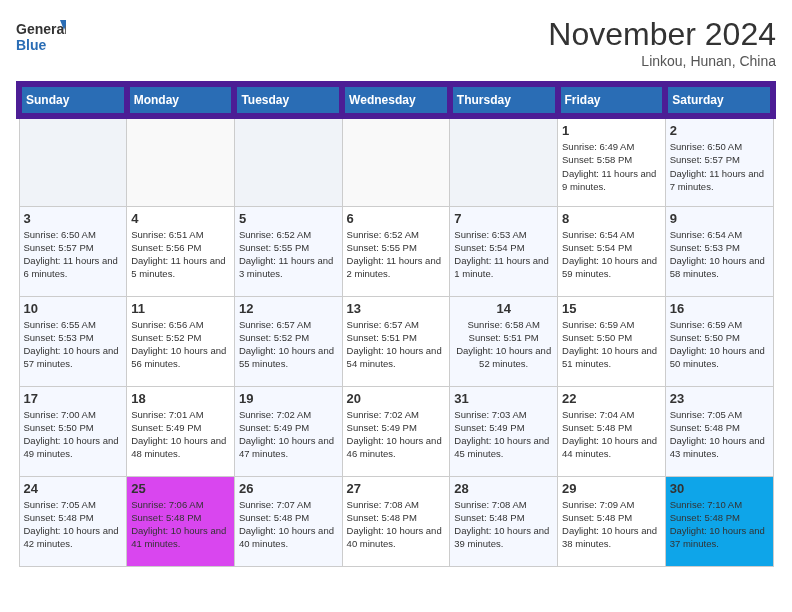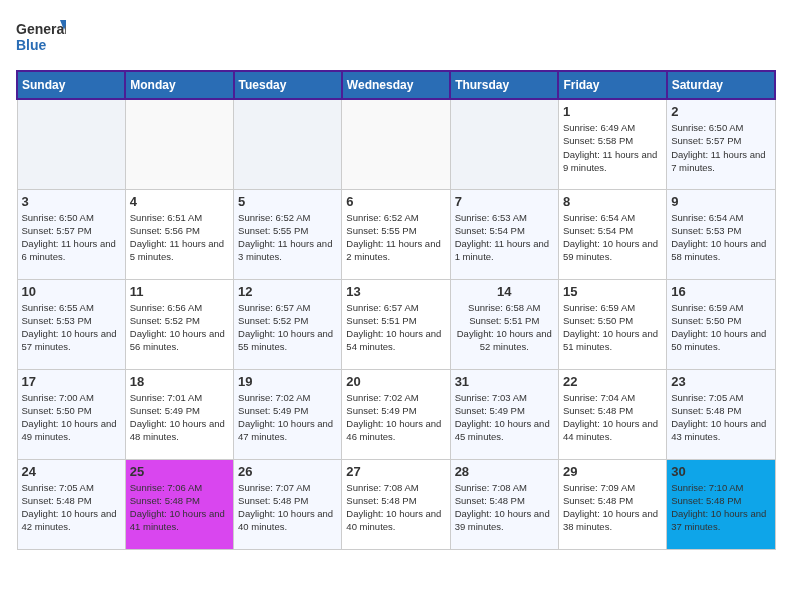--- a/index.html
+++ b/index.html
@@ -38,21 +38,21 @@
       border-collapse: collapse;
       table-layout: fixed;
     }
     th {
       background-color: #2a6db5;
       color: white;
       font-size: 12px;
       font-weight: bold;
       padding: 6px 4px;
       text-align: left;
-      border: 2px solid #4c1d95;
+      border: 6px solid #4c1d95;
     }
     td {
       border: 1px solid #ccc;
       vertical-align: top;
       padding: 4px;
       font-size: 10px;
       color: #333;
       height: 90px;
       background: #fff;
     }
@@ -80,20 +80,24 @@
 <body>
 
 <div class="header">
   <div class="logo">
   <svg width="50" height="42" viewBox="0 0 50 42">
     <text x="0" y="18" font-size="14" font-weight="bold" font-family="Arial" fill="#333">General</text>
     <text x="0" y="34" font-size="14" font-weight="bold" font-family="Arial" fill="#2a6db5">Blue</text>
     <polygon points="44,4 52,4 48,14" fill="#2a6db5"></polygon>
   </svg>
 </div>
+  <div class="title-block">
+    <div class="month-title">November 2024</div>
+    <div class="location">Linkou, Hunan, China</div>
+  </div>
 </div>
 
 <table>
   <thead>
     <tr>
     <th>Sunday</th>
         <th>Monday</th>
         <th>Tuesday</th>
         <th>Wednesday</th>
         <th>Thursday</th>

